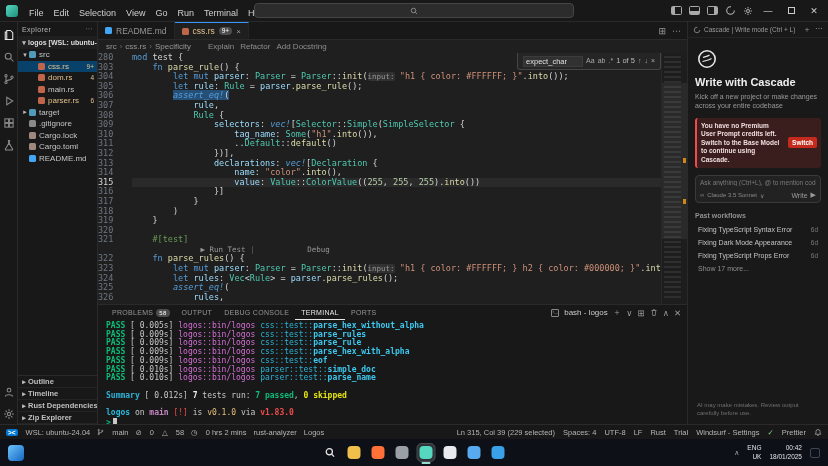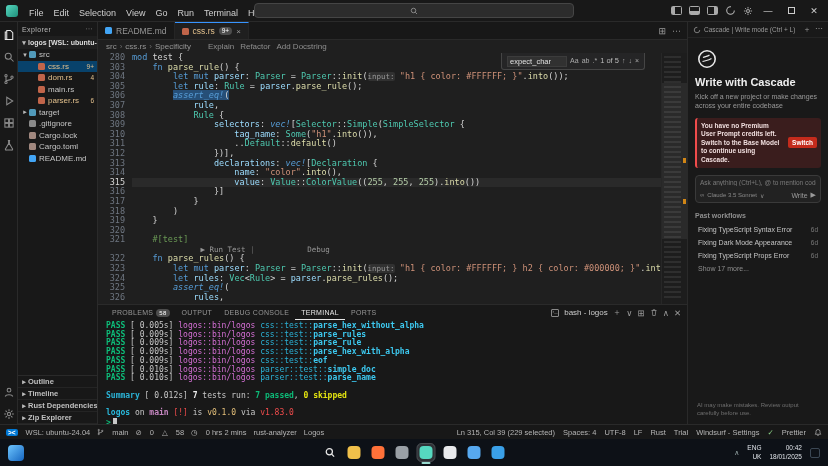--- a/index.html
+++ b/index.html
@@ -68,41 +68,41 @@
   .tabbadge{font-size:6.5px;background:#4d4d4d;color:#fff;border-radius:6px;padding:0 3px;line-height:8px;}
   .tabclose{color:#999;font-size:8px;}
   .tabbar-right{margin-left:auto;display:flex;align-items:center;gap:6px;padding-right:6px;color:#9a9a9a;font-size:9px;}
   .breadcrumbs{height:13px;display:flex;align-items:center;gap:3px;padding-left:8px;font-size:8px;color:#969696;
     flex:0 0 auto;white-space:nowrap;overflow:hidden;}
   .bc-sep{color:#6a6a6a;}
   .lens-actions{display:flex;gap:6px;margin-left:14px;color:#8f8f8f;}
 
   .editor-body{flex:1;position:relative;display:flex;min-height:0;overflow:hidden;
     font-family:"DejaVu Sans Mono",monospace;font-size:8.5px;line-height:9.6px;}
-  .gutter{width:34px;flex:0 0 auto;text-align:right;padding-right:7px;color:#6e7681;}
+  .gutter{width:34px;flex:0 0 auto;text-align:left;padding-right:7px;color:#6e7681;}
   .gl{height:9.6px;}
   .gl.cur{color:#d7d7d7;}
   .code{flex:1;white-space:pre;overflow:hidden;color:#d4d4d4;}
   .cl{height:9.6px;}
   .cl.cur{background:rgba(255,255,255,0.05);}
   .tk-k{color:#569cd6;}.tk-t{color:#4ec9b0;}.tk-f{color:#dcdcaa;}.tk-s{color:#ce9178;}
   .tk-n{color:#b5cea8;}.tk-v{color:#9cdcfe;}.tk-d{color:#d4d4d4;}
   .tk-m{color:#569cd6;font-style:italic;}
   .tk-a{color:#6a9955;}
   .tk-i{background:#313131;color:#969696;border-radius:2px;font-size:7.5px;}
   .tk-l{color:#979797;font-size:7.5px;margin-left:48px;}.tk-ld{color:#666;font-size:7.5px;}
   .sel{background:#264f78;}
 
   .minimap{position:absolute;right:0;top:0;bottom:0;width:26px;background:#1d1d1d;border-left:1px solid #272727;}
   .mm-bars{position:absolute;left:2px;right:6px;top:3px;bottom:3px;
     background:repeating-linear-gradient(to bottom,#3a3a3a 0 2px,transparent 2px 5px);opacity:.6;}
   .mm-slider{position:absolute;left:0;right:0;top:12%;height:62%;background:rgba(255,255,255,0.06);}
   .mm-mark{position:absolute;right:1px;width:3px;height:5px;background:#d18616;}
 
-  .findwidget{position:absolute;top:0;right:42px;height:17px;background:#252526;border:1px solid #454545;border-top:none;
+  .findwidget{position:absolute;top:0;right:26px;height:17px;background:#252526;border:1px solid #454545;border-top:none;
     border-radius:0 0 3px 3px;display:flex;align-items:center;gap:3px;padding:0 5px;
     font-family:"Liberation Sans",sans-serif;font-size:7.5px;color:#bbb;z-index:5;}
   .find-input{width:60px;height:11px;background:#313131;border:1px solid #3c3c3c;color:#e0e0e0;font-size:7.5px;
     padding:0 2px;font-family:"Liberation Sans",sans-serif;}
   .find-ic{color:#aaa;font-size:7px;}
 
   
   .panel{height:120px;background:#181818;border-top:1px solid #2a2a2a;display:flex;flex-direction:column;flex:0 0 auto;}
   .panel-tabs{height:15px;display:flex;align-items:center;gap:2px;padding-left:8px;font-size:8px;color:#969696;flex:0 0 auto;}
   .ptab{padding:0 6px;display:flex;align-items:center;gap:3px;height:100%;text-transform:uppercase;font-size:7px;letter-spacing:.3px;}
@@ -116,21 +116,21 @@
     white-space:pre;overflow:hidden;color:#ccc;}
   .tm-pass{color:#0dbc79;font-weight:bold;}
   .tm-w{color:#c8c8c8;}.tm-wb{color:#eee;font-weight:bold;}
   .tm-bin{color:#d670d6;}
   .tm-path{color:#2bb2d6;}.tm-nameb{color:#3dc9f0;font-weight:bold;}
   .tm-sum{color:#2bb2d6;font-weight:bold;}
   .tm-gb{color:#0dbc79;font-weight:bold;}
   .tm-yb{color:#e5e510;font-weight:bold;}
   .tm-cyb{color:#29b8db;font-weight:bold;}
   .tm-pub{color:#c586c0;font-weight:bold;}
-  .tm-red{color:#f14c4c;}.tm-redb{color:#f14c4c;font-weight:normal;}
+  .tm-red{color:#f14c4c;}.tm-redb{color:#f14c4c;font-weight:bold;}
   .tm-or{color:#e5c07b;}
   .cursor-block{display:inline-block;width:4.5px;height:8px;background:#c8c8c8;vertical-align:-1px;margin-left:2px;}
 
   
   .cascade{width:141px;background:#191919;border-left:1px solid #2a2a2a;display:flex;flex-direction:column;flex:0 0 auto;min-height:0;}
   .cas-header{height:16px;display:flex;align-items:center;gap:3px;padding:0 5px;font-size:6.5px;color:#9a9a9a;
     border-bottom:1px solid #242424;white-space:nowrap;overflow:hidden;flex:0 0 auto;}
   .cas-header .dots{margin-left:auto;display:flex;gap:4px;font-size:8px;color:#9a9a9a;}
   .cas-body{flex:1;display:flex;flex-direction:column;padding:8px 7px 4px;min-height:0;overflow:hidden;}
   .cas-logo{margin:2px 0 6px 1px;}

